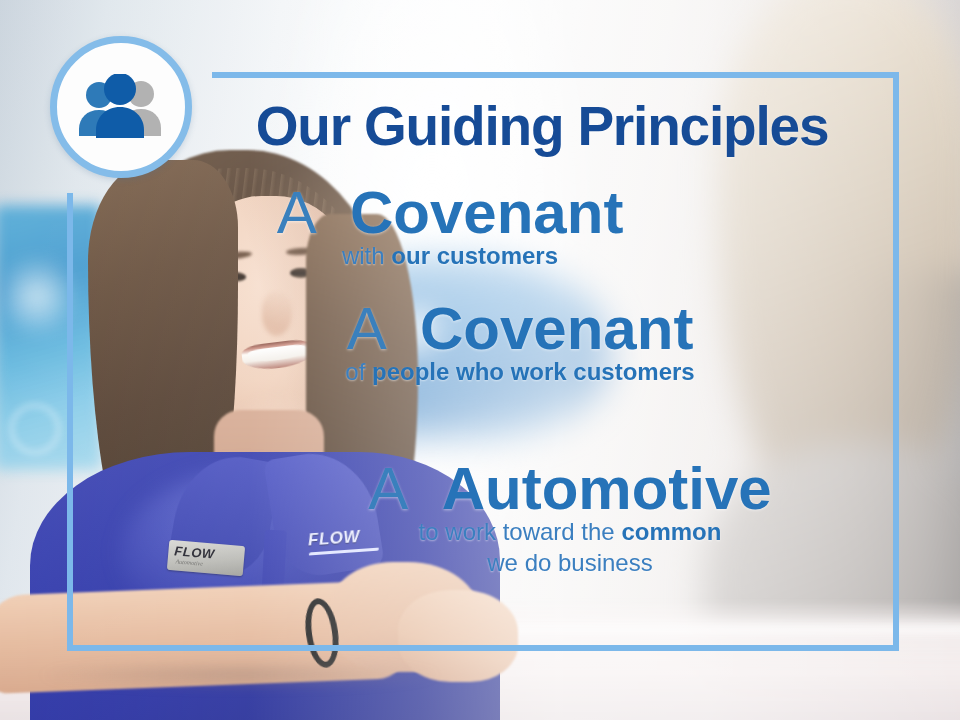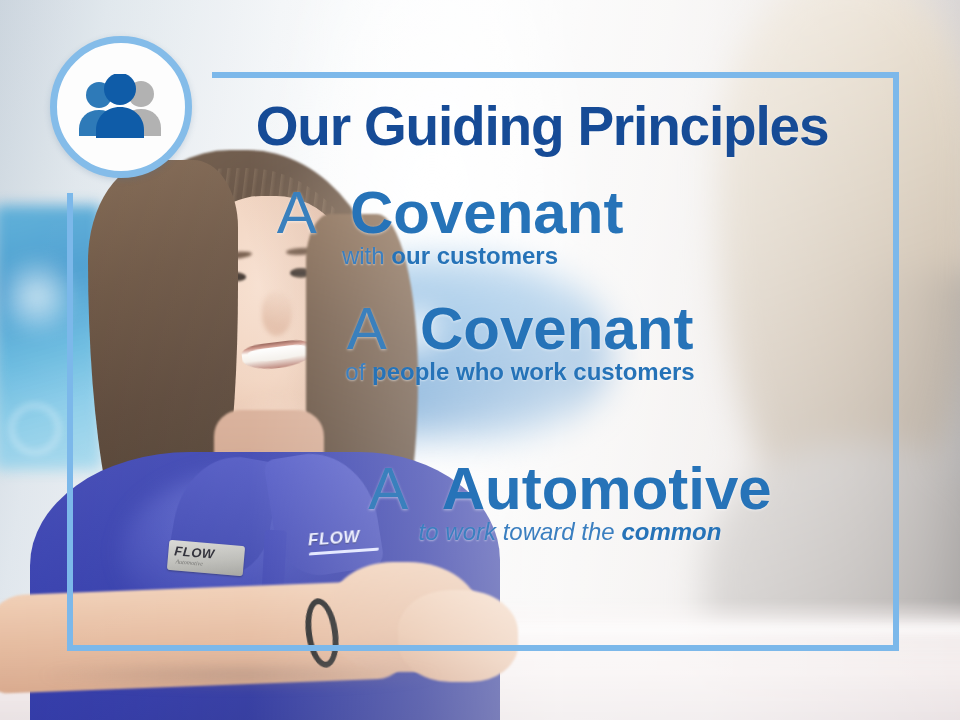--- a/index.html
+++ b/index.html
@@ -556,21 +556,21 @@
     text-shadow: 0 1px 2px rgba(255,255,255,0.5);
   }
   .p-sub b { font-weight: 700; color: #2673b8; }
 
   
   #p1 { left: 160px; top: 186px; width: 580px; text-align: center; }
   
   #p2 { left: 210px; top: 302px; width: 620px; text-align: center; }
   
   #p3 { left: 260px; top: 462px; width: 620px; text-align: center; }
-  #p3 .p-sub { text-align: center; font-style: italic; }
+  #p3 .p-sub { text-align: center; }
 </style>
 </head>
 <body>
 
 <div class="stage">
 
   <div class="photo">
     <div class="bg-base"></div>
     <div class="bg-window"></div>
     <div class="bg-monitor"></div>
@@ -673,17 +673,18 @@
         </div>
     </div>
 
     <div class="principle" id="p3">
       <div class="p-head">
         <span class="art">A&nbsp;</span>
         <span class="word">Automotive</span>
       </div>
       <div class="p-sub">
           <div><span>to work toward the </span><b>common</b></div>
+          <div><span>we do business</span></div>
         </div>
     </div>
 
   </div>
 </div>
 
 </body></html>

